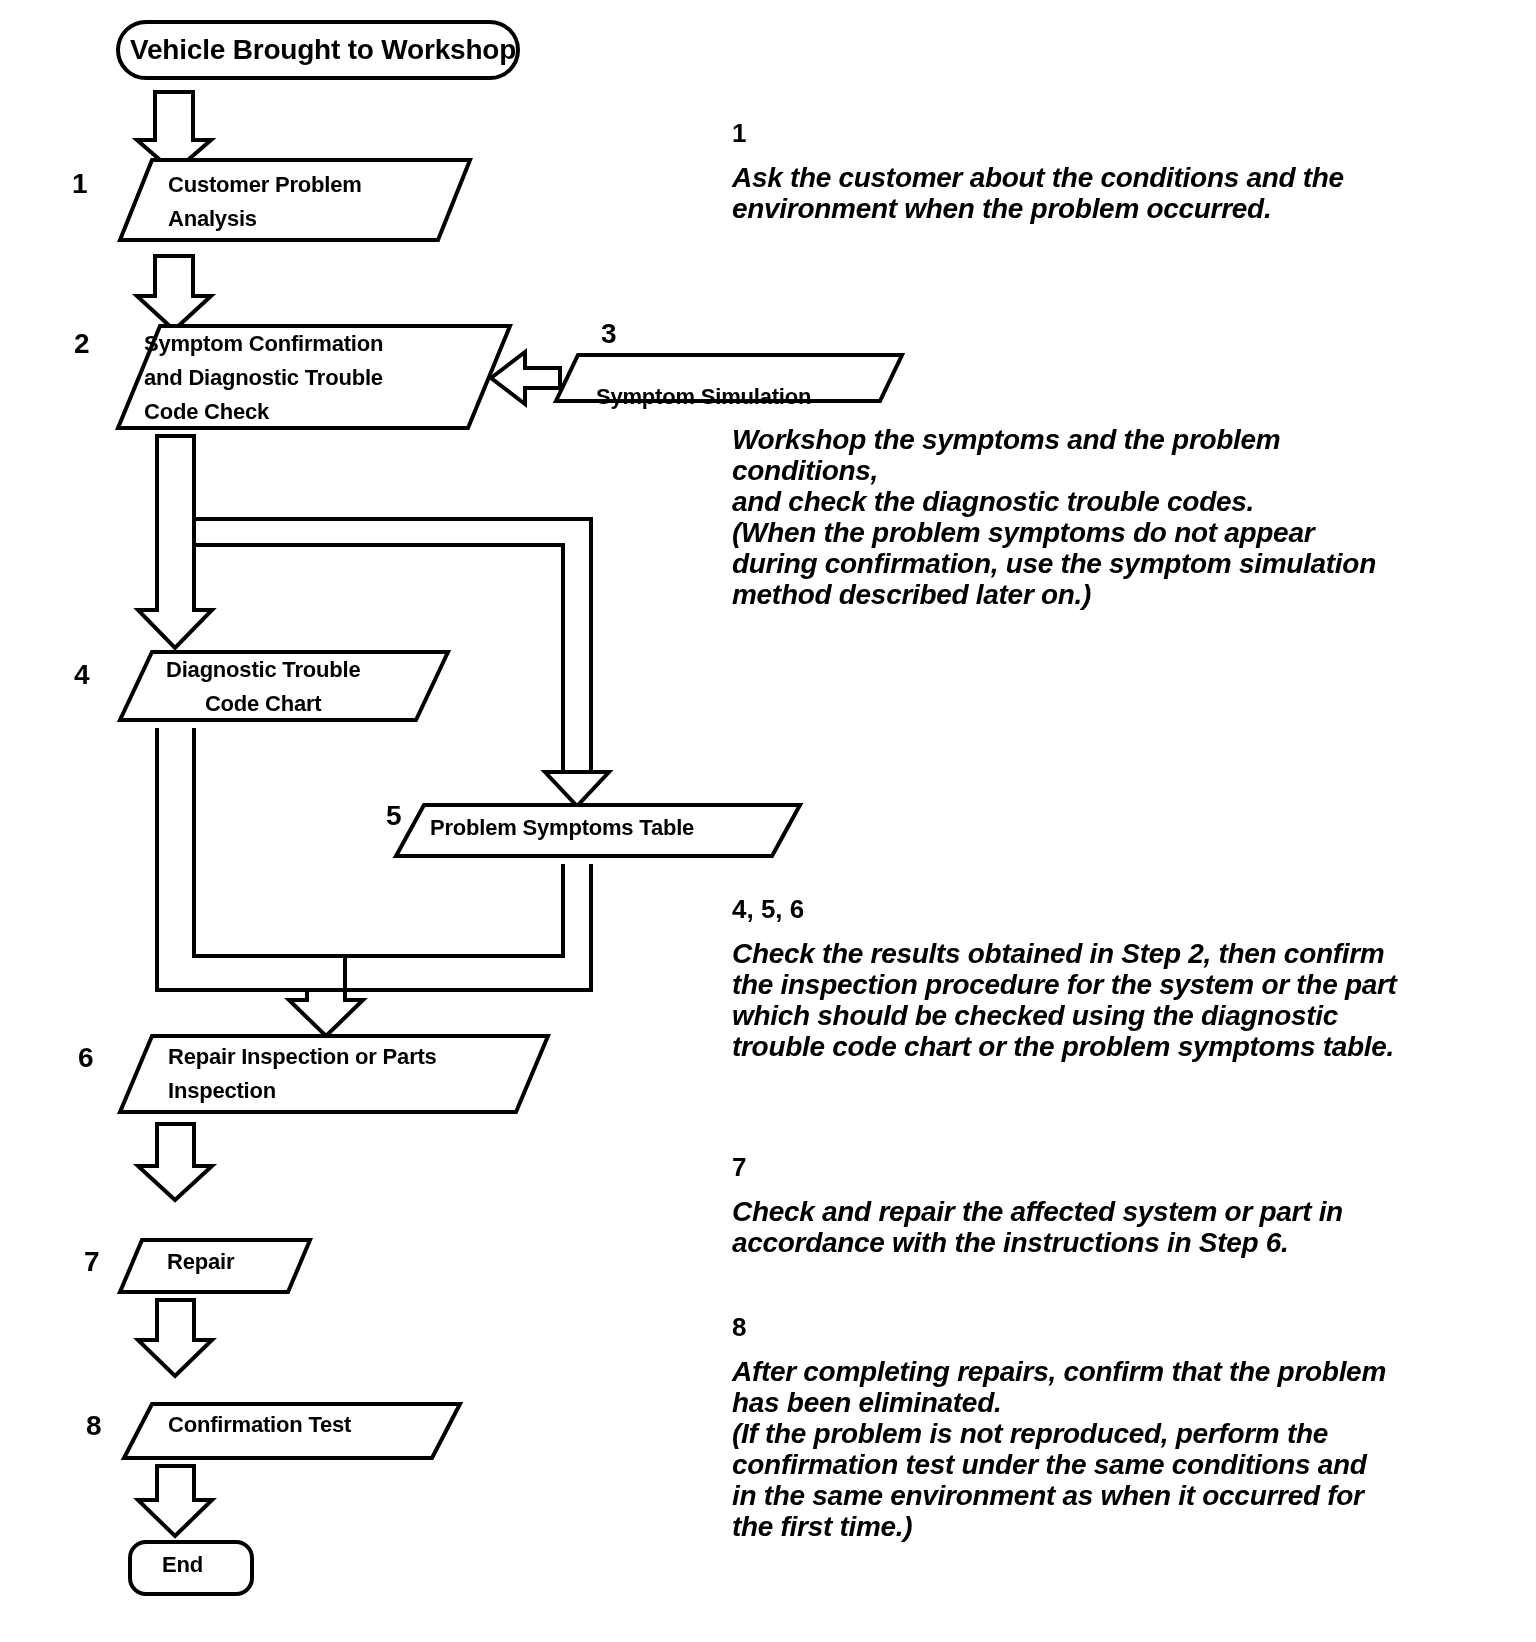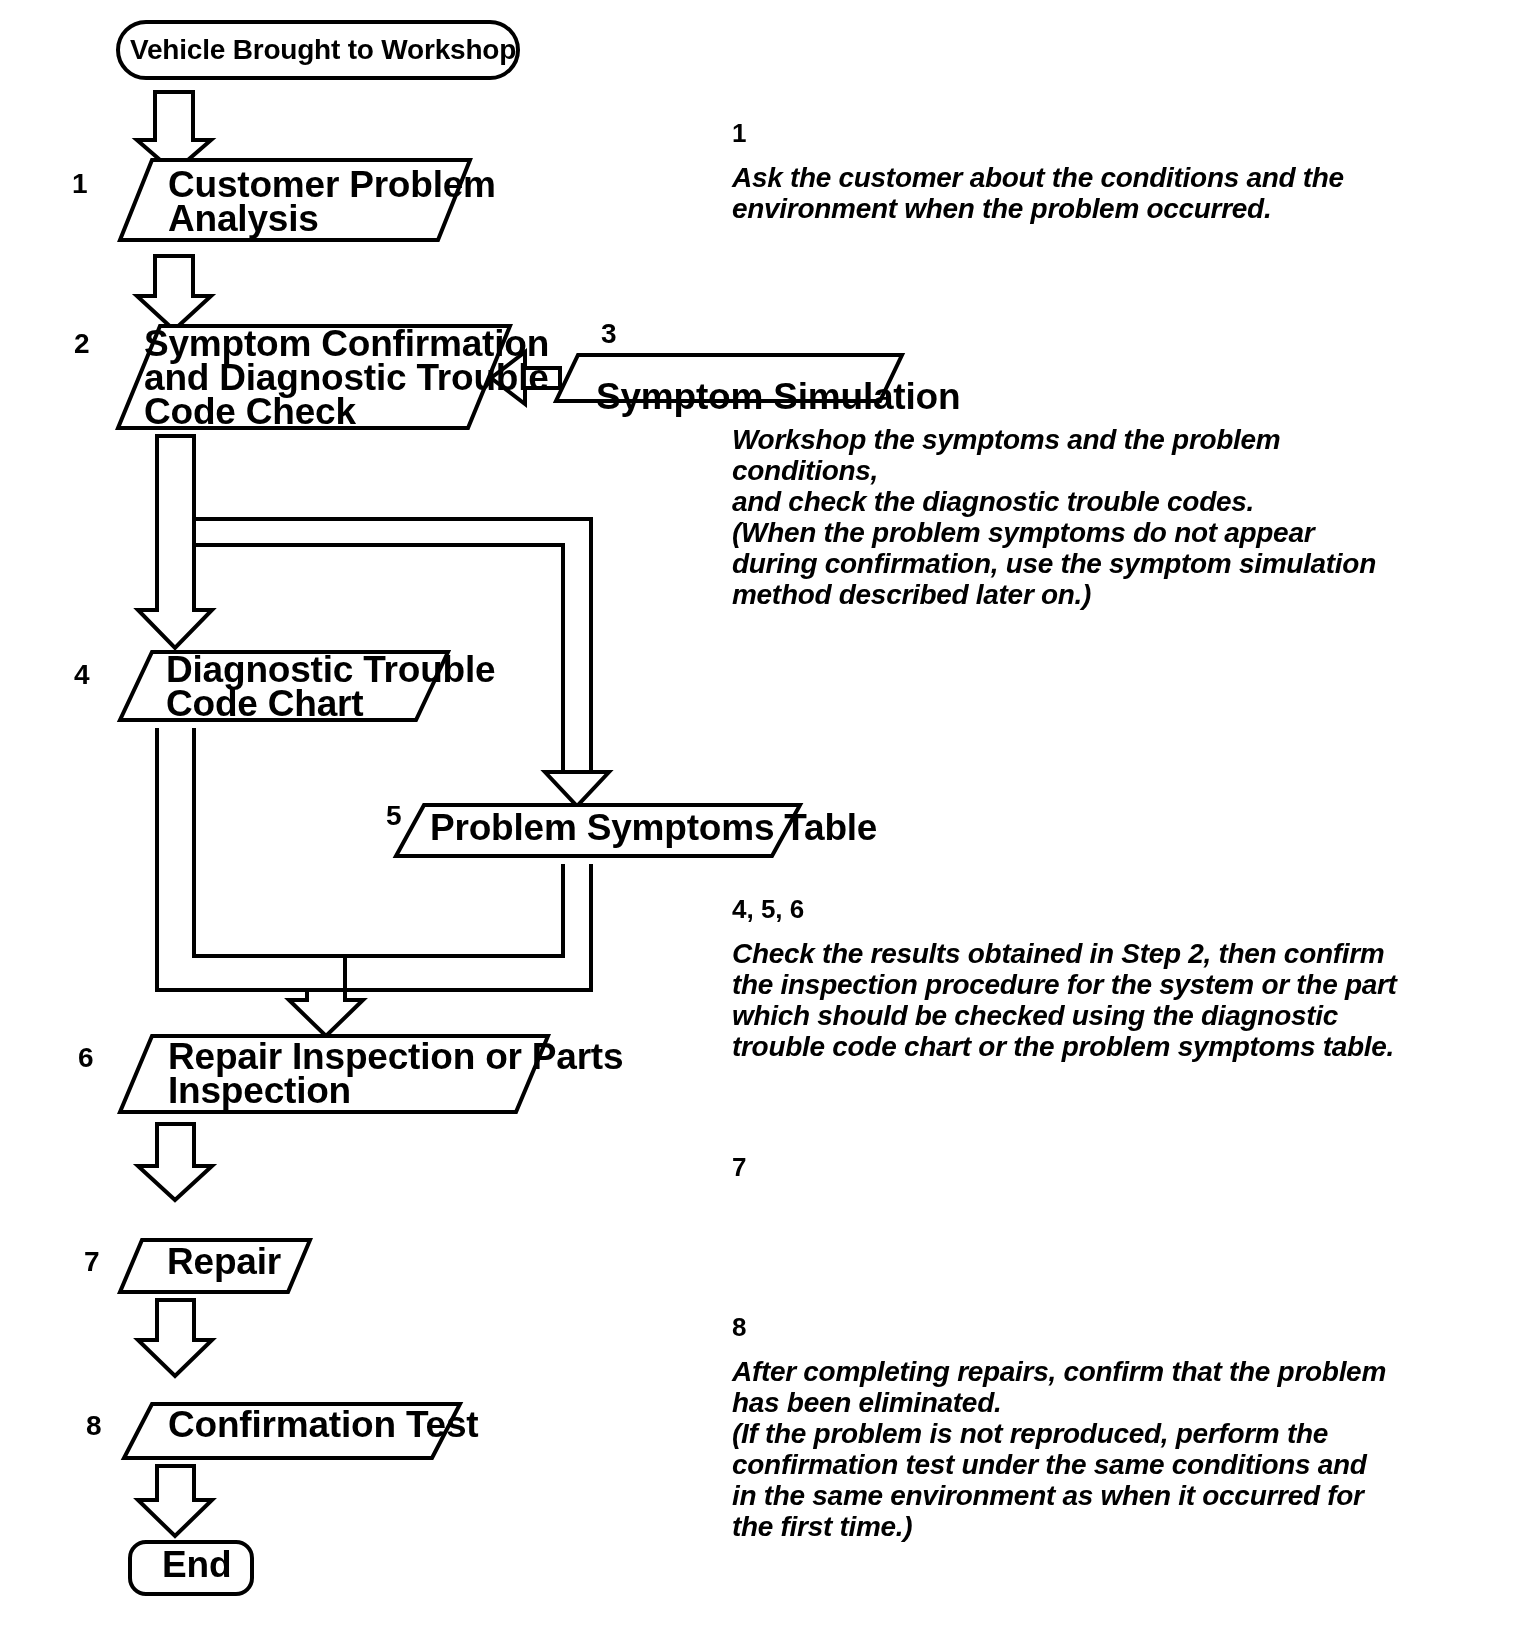--- a/index.html
+++ b/index.html
@@ -18,21 +18,21 @@
   #flow-canvas {
     position: absolute;
     left: 0;
     top: 0;
     width: 1536px;
     height: 1642px;
   }
   .node-label {
     position: absolute;
     font-family: "Liberation Sans", sans-serif;
-    font-size: 37px;
+    font-size: 22px;
     font-weight: 700;
     line-height: 34px;
     color: #000;
     white-space: pre-line;
     letter-spacing: -0.2px;
   }
   .step-num {
     position: absolute;
     font-family: "Liberation Sans", sans-serif;
     font-size: 28px;
@@ -124,21 +124,21 @@
 
 <div class="step-num" style="left:74px; top:328px;">2</div>
 <div class="node-label" style="left:144px; top:327px;">Symptom Confirmation
 and Diagnostic Trouble
 Code Check</div>
 
 <div class="step-num" style="left:601px; top:318px;">3</div>
 <div class="node-label" style="left:596px; top:361px;margin-top:19px;">Symptom Simulation</div>
 
 <div class="step-num" style="left:74px; top:659px;">4</div>
-<div class="node-label" style="left:166px; top:653px;">Diagnostic Trouble
+<div class="node-label" style="left:166px; top:653px;text-align:center;">Diagnostic Trouble
 Code Chart</div>
 
 <div class="step-num" style="left:386px; top:800px;">5</div>
 <div class="node-label" style="left:430px; top:811px;">Problem Symptoms Table</div>
 
 <div class="step-num" style="left:78px; top:1042px;">6</div>
 <div class="node-label" style="left:168px; top:1040px;">Repair Inspection or Parts
 Inspection</div>
 
 <div class="step-num" style="left:84px; top:1246px;">7</div>
@@ -166,20 +166,22 @@
 <div class="ann-block" style="left:732px; top:894px;">
   <div class="ann-num">4, 5, 6</div>
   <div class="ann-body">Check the results obtained in Step 2, then confirm
 the inspection procedure for the system or the part
 which should be checked using the diagnostic
 trouble code chart or the problem symptoms table.</div>
 </div>
 
 <div class="ann-block" style="left:732px; top:1152px;">
   <div class="ann-num">7</div>
+  <div class="ann-body">Check and repair the affected system or part in
+accordance with the instructions in Step 6.</div>
 </div>
 
 <div class="ann-block" style="left:732px; top:1312px;">
   <div class="ann-num">8</div>
   <div class="ann-body">After completing repairs, confirm that the problem
 has been eliminated.
 (If the problem is not reproduced, perform the
 confirmation test under the same conditions and
 in the same environment as when it occurred for
 the first time.)</div>

